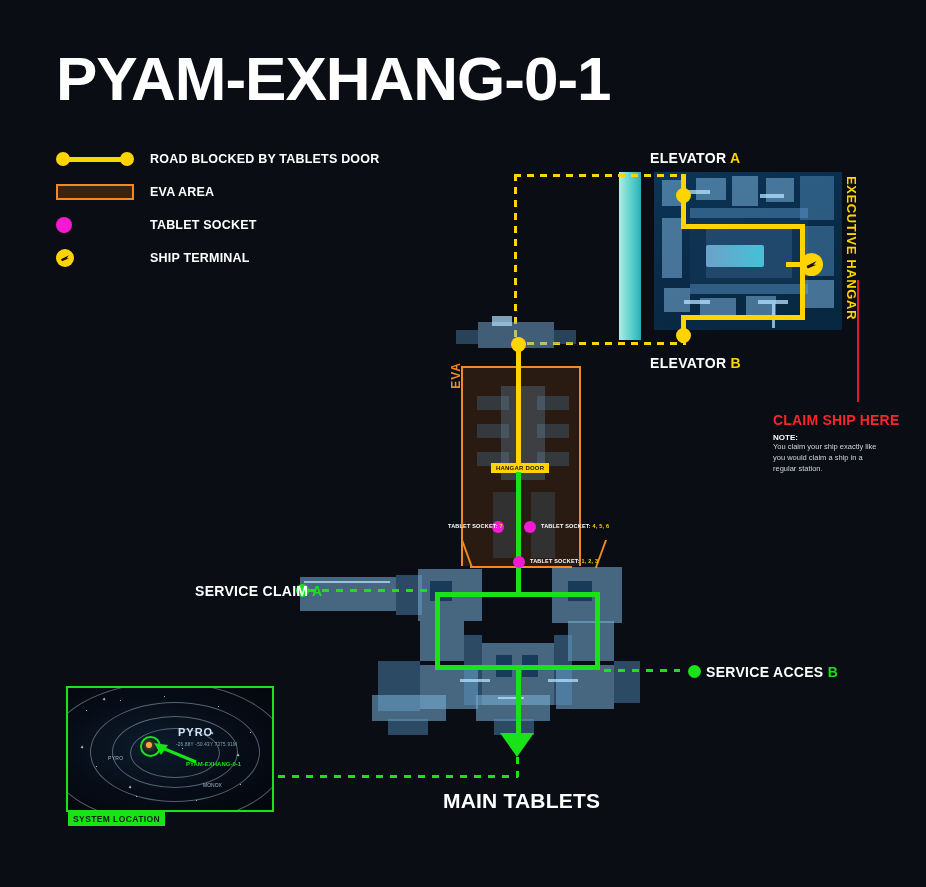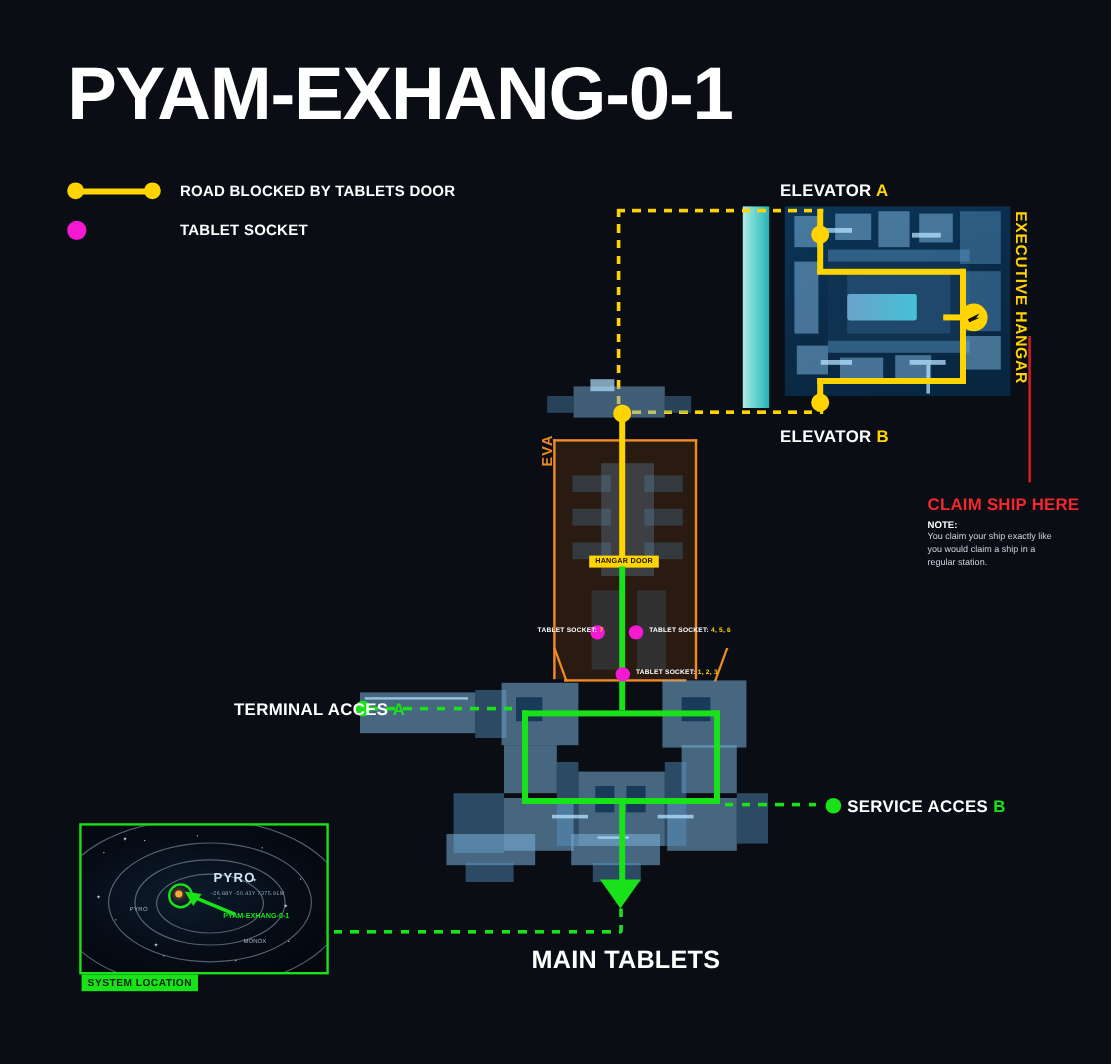--- a/index.html
+++ b/index.html
@@ -191,28 +191,44 @@
       <div class="leg-key">
         <div class="barline">
           <div class="bar y-bar"></div>
           <div class="dot l y-dot"></div>
           <div class="dot r y-dot"></div>
         </div>
       </div>
       <div class="leg-label">ROAD BLOCKED BY TABLETS DOOR</div>
     </div>
 
+    <div class="leg-row">
+      <div class="leg-key">
+        <div class="eva-swatch"></div>
+      </div>
+      <div class="leg-label">EVA AREA</div>
+    </div>
 
     <div class="leg-row">
       <div class="leg-key">
         <div class="mag-dot"></div>
       </div>
       <div class="leg-label">TABLET SOCKET</div>
     </div>
 
+    <div class="leg-row">
+      <div class="leg-key">
+        <div class="term-icon">
+          <svg width="12" height="12" viewBox="0 0 12 12">
+              <path d="M2 7.2 L10 3.2 L7.6 6.2 L10 6.2 L3 9.2 Z" fill="#1a1200"></path>
+            </svg>
+        </div>
+      </div>
+      <div class="leg-label">SHIP TERMINAL</div>
+    </div>
 
   </div>
 
   <div class="bp" id="hangar-left-glow"></div>
 
   <div class="bp" id="hangar">
     <div class="bp-dark" style="left:36px;top:36px;width:118px;height:86px;"></div>
     <div class="bp-blk2" style="left:36px;top:36px;width:118px;height:10px;"></div>
     <div class="bp-blk2" style="left:36px;top:112px;width:118px;height:10px;"></div>
     <div class="bp-blk" style="left:8px;top:8px;width:22px;height:26px;"></div>
@@ -355,21 +371,21 @@
   <div class="gline" style="left:435px;top:592px;width:165px;height:5px;"></div>
   <div class="gline" style="left:435px;top:592px;width:5px;height:78px;"></div>
   <div class="gline" style="left:595px;top:592px;width:5px;height:78px;"></div>
   <div class="gline" style="left:435px;top:665px;width:165px;height:5px;"></div>
   <div class="gline" style="left:516px;top:665px;width:5px;height:72px;"></div>
   <div class="abs" id="arrow-down"></div>
 
   <div class="gdash-h" style="left:308px;top:589px;width:122px;"></div>
   <div class="gnode" style="left:296px;top:584px;"></div>
   <div class="abs maplabel" style="left:195px;top:583px;">
-    <span>TERMINAL ACCES</span>
+    <span>SERVICE CLAIM</span>
     <span class="accent-g">A</span>
   </div>
 
   <div class="gdash-h" style="left:604px;top:669px;width:76px;"></div>
   <div class="gnode" style="left:688px;top:665px;"></div>
   <div class="abs maplabel" style="left:706px;top:664px;">
     <span>SERVICE ACCES</span>
     <span class="accent-g">B</span>
   </div>
 

